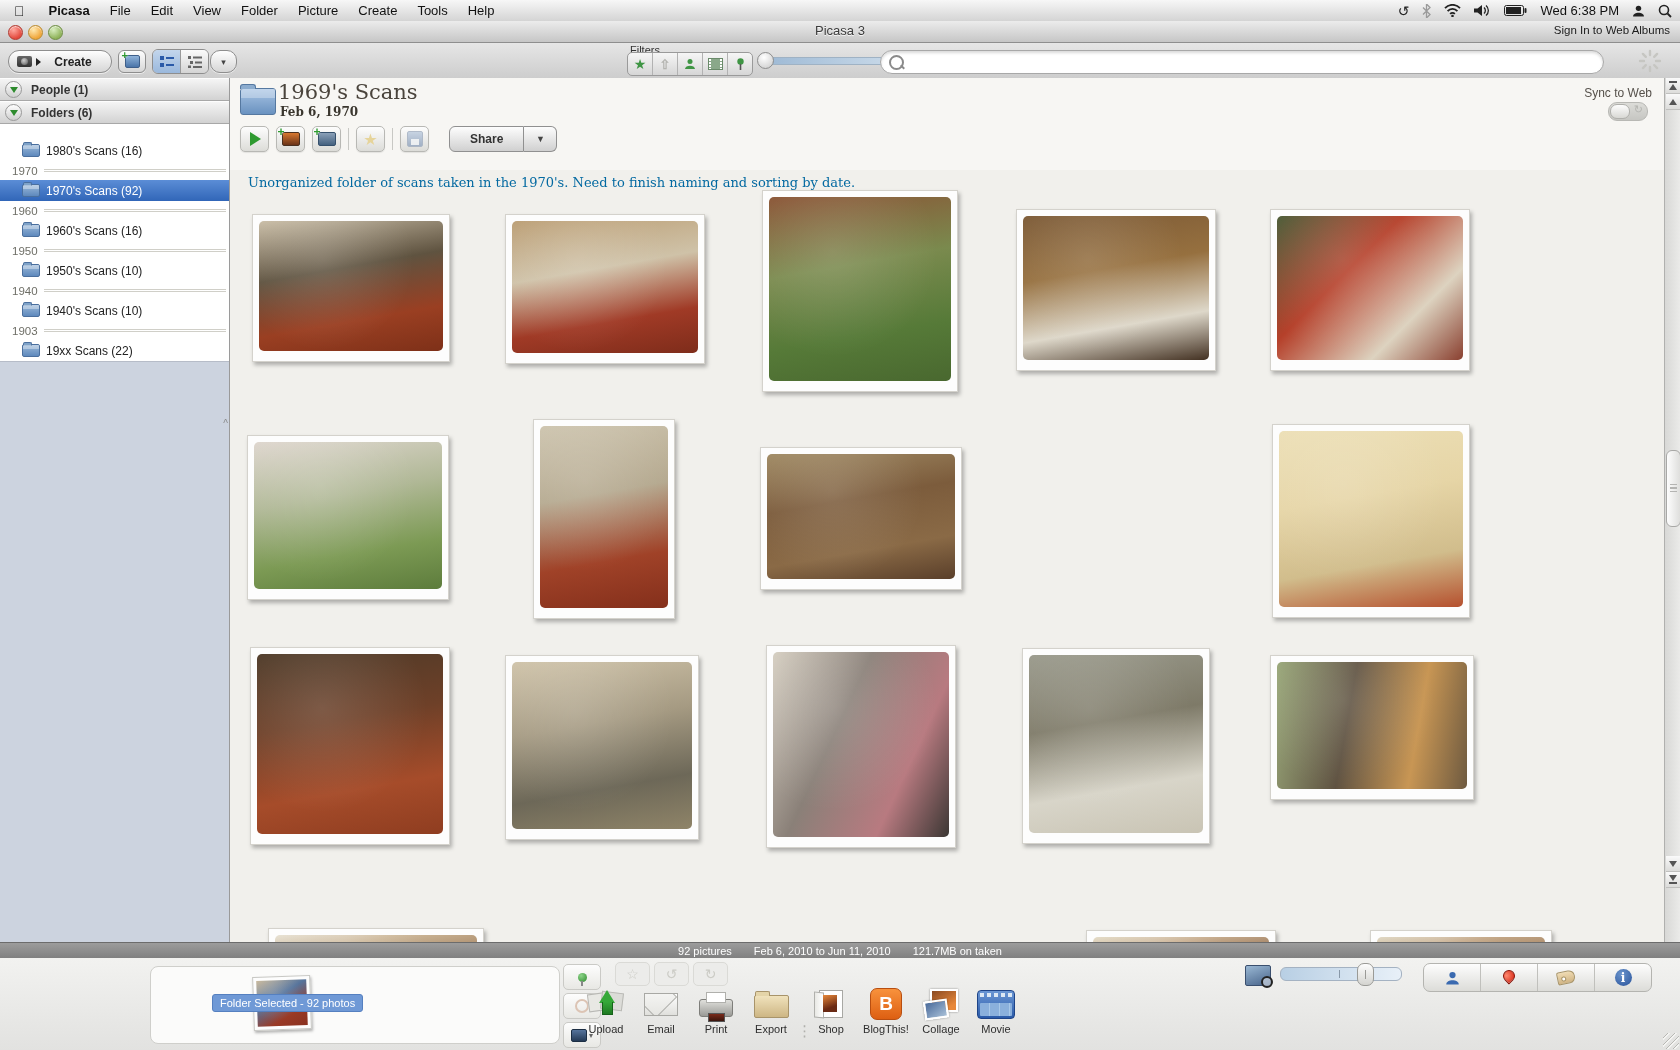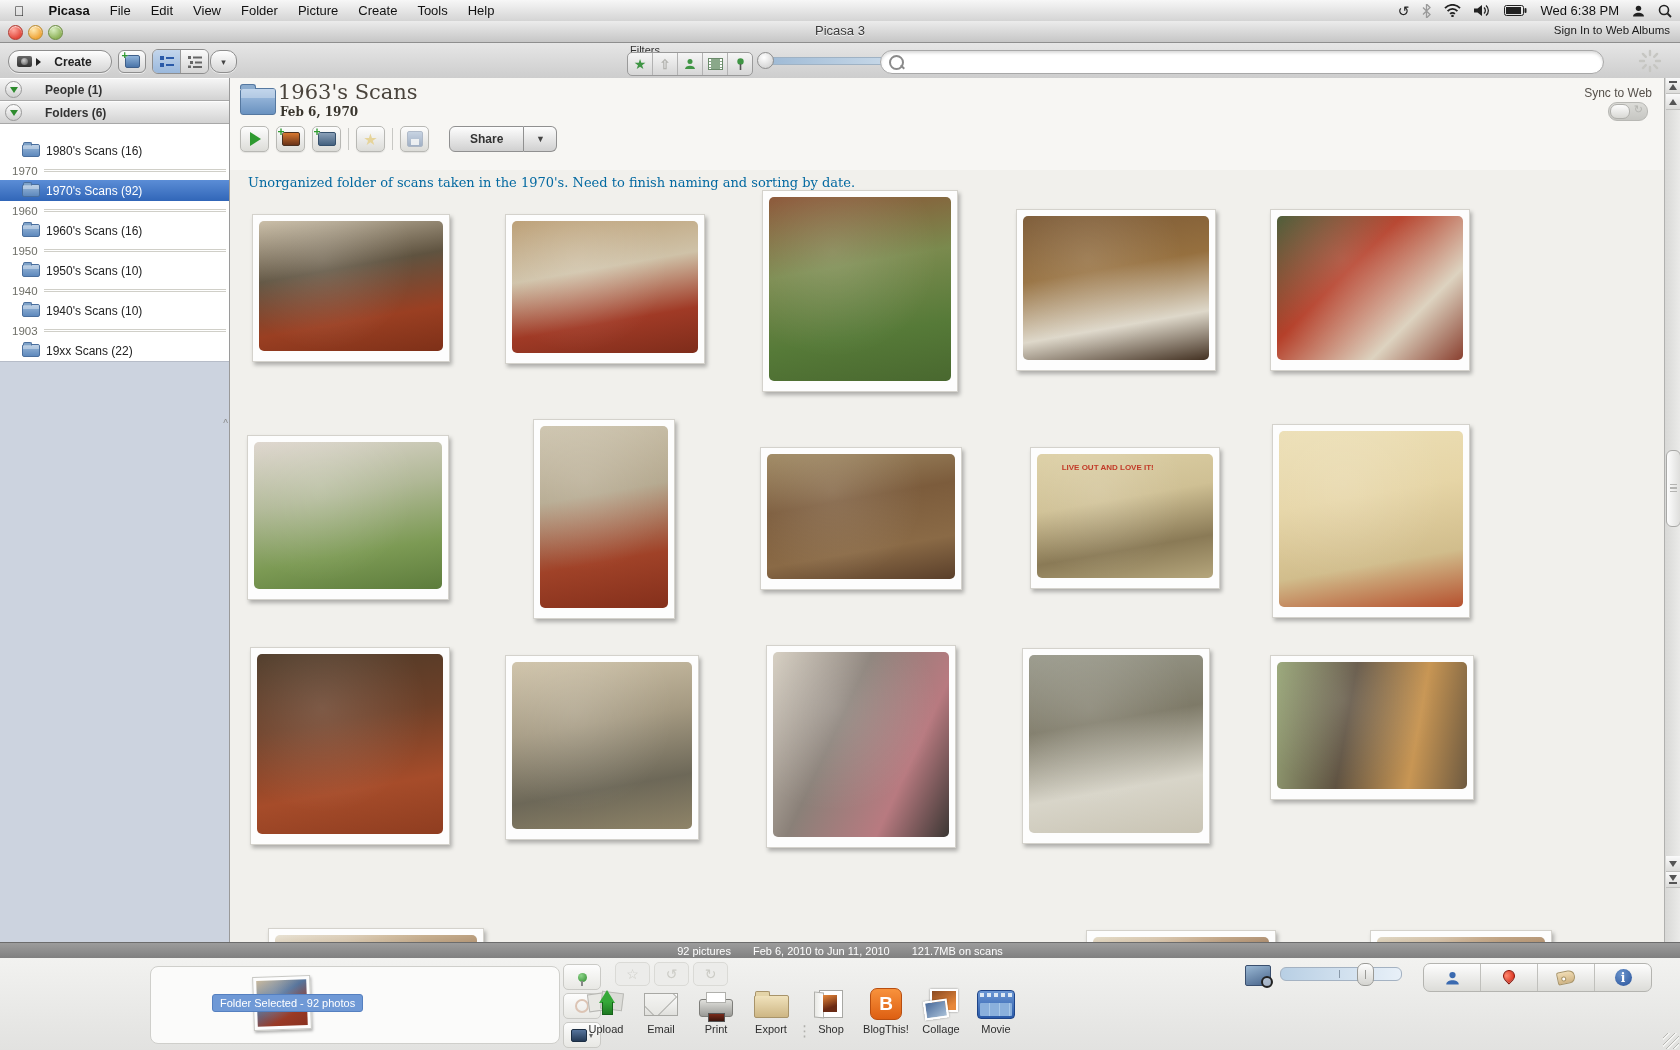--- a/index.html
+++ b/index.html
@@ -63,21 +63,21 @@
 
   .searchbox{position:absolute;left:880px;top:7px;width:722px;height:22px;border-radius:12px;
     background:#fff;border:1px solid #a8a8a8;box-shadow:inset 0 2px 3px rgba(0,0,0,.15);display:flex;align-items:center;}
   .search-glass{width:11px;height:11px;border:2px solid #8a8a8a;border-radius:50%;margin-left:8px;position:relative;}
   .search-glass::after{content:"";position:absolute;left:9px;top:9px;width:5px;height:2px;background:#8a8a8a;transform:rotate(45deg);}
   .spinner{position:absolute;left:1638px;top:6px;}
 
   
   .sidebar{position:absolute;left:0;top:78px;width:229px;height:864px;background:#fff;border-right:1px solid #9a9a9a;display:flex;flex-direction:column;}
   .side-header{height:21px;background:linear-gradient(#f5f5f5,#d2d2d2);border-top:1px solid #fdfdfd;border-bottom:1px solid #a8a8a8;
-    display:flex;align-items:center;gap:23px;padding-left:5px;font-size:12px;font-weight:bold;color:#333;}
+    display:flex;align-items:center;gap:9px;padding-left:5px;font-size:12px;font-weight:bold;color:#333;}
   .disc-btn{width:15px;height:15px;border-radius:50%;background:linear-gradient(#fefefe,#cfcfcf);border:1px solid #999;
     display:flex;align-items:center;justify-content:center;}
   .disc-tri{width:0;height:0;border-top:6px solid #2e8b2e;border-left:4px solid transparent;border-right:4px solid transparent;margin-top:1px;}
   .people-row{height:36px;display:flex;align-items:center;gap:9px;padding-left:8px;background:#fff;border-bottom:1px solid #d8d8d8;font-size:12px;color:#222;}
   .avatar{width:30px;height:30px;border-radius:3px;border:1px solid #98a4b8;background:linear-gradient(#e6ecf4,#a8b6ca);display:flex;align-items:flex-end;justify-content:center;overflow:hidden;}
   .folder-list{background:#fff;margin-top:16px;}
   .folder-row{height:21px;display:flex;align-items:center;gap:6px;padding-left:22px;font-size:12px;color:#222;}
   .folder-row.selected{background:linear-gradient(#5b8dd6,#3166b8);color:#fff;}
   .folder-ic{width:16px;height:11px;border-radius:2px;background:linear-gradient(#9ab8d8,#5e89bd);border:1px solid #4a6f9e;position:relative;flex:0 0 auto;}
   .folder-ic::before{content:"";position:absolute;left:0;top:-3px;width:7px;height:3px;border-radius:2px 2px 0 0;background:#7ea2c8;border:1px solid #4a6f9e;border-bottom:none;}
@@ -408,21 +408,21 @@
           <span>19xx Scans (22)</span>
         </div>
       </div>
     <div class="side-spacer">
       <span class="collapse-handle">^</span>
     </div>
   </div>
 
   <div class="main-header">
     <div class="big-folder"></div>
-    <div class="main-title">1963's Scans</div>
+    <div class="main-title">1969's Scans</div>
     <div class="main-date">Feb 6, 1970</div>
     <div class="action-row">
       <div class="act-btn">
           <div class="play-tri"></div>
         </div>
       <div class="act-btn">
           <div class="addpic-ic"></div>
         </div>
       <div class="act-btn">
           <div class="addfilm-ic"></div>
@@ -469,25 +469,20 @@
       </div>
       <div class="photo-frame" style="left: 17px; top: 265px; width: 202px; height: 165px;">
         <div class="photo-img" style="background: radial-gradient(circle at 35% 30%, rgba(255, 255, 255, 0.14), rgba(0, 0, 0, 0) 60%), linear-gradient(170deg, rgb(222, 214, 206) 0%, rgb(176, 184, 150) 38%, rgb(124, 154, 84) 72%, rgb(93, 124, 60) 100%);"></div>
       </div>
       <div class="photo-frame" style="left: 303px; top: 249px; width: 142px; height: 200px;">
         <div class="photo-img" style="background: radial-gradient(circle at 35% 30%, rgba(255, 255, 255, 0.14), rgba(0, 0, 0, 0) 60%), linear-gradient(170deg, rgb(205, 196, 174) 0%, rgb(180, 168, 142) 38%, rgb(160, 66, 40) 72%, rgb(132, 47, 27) 100%);"></div>
       </div>
       <div class="photo-frame" style="left: 530px; top: 277px; width: 202px; height: 143px;">
         <div class="photo-img" style="background: radial-gradient(circle at 35% 30%, rgba(255, 255, 255, 0.14), rgba(0, 0, 0, 0) 60%), linear-gradient(170deg, rgb(160, 138, 100) 0%, rgb(124, 92, 60) 38%, rgb(138, 106, 70) 72%, rgb(90, 63, 42) 100%);"></div>
       </div>
-      <div class="photo-frame" style="left: 800px; top: 277px; width: 190px; height: 142px;">
-        <div class="photo-img" style="background: radial-gradient(circle at 35% 30%, rgba(255, 255, 255, 0.14), rgba(0, 0, 0, 0) 60%), linear-gradient(170deg, rgb(221, 208, 166) 0%, rgb(207, 192, 148) 38%, rgb(138, 122, 86) 72%, rgb(181, 166, 124) 100%);">
-          <span class="photo-caption">LIVE OUT AND LOVE IT!</span>
-        </div>
-      </div>
       <div class="photo-frame" style="left: 1042px; top: 254px; width: 198px; height: 194px;">
         <div class="photo-img" style="background: radial-gradient(circle at 35% 30%, rgba(255, 255, 255, 0.14), rgba(0, 0, 0, 0) 60%), linear-gradient(170deg, rgb(236, 223, 182) 0%, rgb(230, 213, 166) 38%, rgb(209, 189, 140) 72%, rgb(181, 80, 46) 100%);"></div>
       </div>
       <div class="photo-frame" style="left: 20px; top: 477px; width: 200px; height: 198px;">
         <div class="photo-img" style="background: radial-gradient(circle at 35% 30%, rgba(255, 255, 255, 0.14), rgba(0, 0, 0, 0) 60%), linear-gradient(170deg, rgb(78, 58, 40) 0%, rgb(110, 64, 40) 38%, rgb(166, 76, 42) 72%, rgb(143, 61, 32) 100%);"></div>
       </div>
       <div class="photo-frame" style="left: 275px; top: 485px; width: 194px; height: 185px;">
         <div class="photo-img" style="background: radial-gradient(circle at 35% 30%, rgba(255, 255, 255, 0.14), rgba(0, 0, 0, 0) 60%), linear-gradient(170deg, rgb(207, 195, 169) 0%, rgb(165, 154, 130) 38%, rgb(109, 104, 88) 72%, rgb(143, 132, 104) 100%);"></div>
       </div>
       <div class="photo-frame" style="left: 536px; top: 475px; width: 190px; height: 203px;">
@@ -526,21 +521,21 @@
       </div>
     <div class="sb-btn" style="top:794px;">
         <div class="sb-tri-down"></div>
         <div class="sb-bar" style="margin-top:1px;margin-bottom:0;"></div>
       </div>
   </div>
 
   <div class="statusbar">
     <span>92 pictures</span>
     <span>Feb 6, 2010 to Jun 11, 2010</span>
-    <span>121.7MB on scans</span>
+    <span>121.7MB on taken</span>
   </div>
 
   <div class="bottombar">
     <div class="tray"></div>
     <div class="tray-thumb">
         <div class="tray-thumb-img" style="background: radial-gradient(circle at 35% 30%, rgba(255, 255, 255, 0.14), rgba(0, 0, 0, 0) 60%), linear-gradient(150deg, rgb(201, 184, 154) 0%, rgb(86, 116, 156) 38%, rgb(154, 58, 38) 72%, rgb(138, 50, 32) 100%);"></div>
       </div>
     <div class="tray-tip">Folder Selected - 92 photos</div>
 
     <div class="hold-col">

